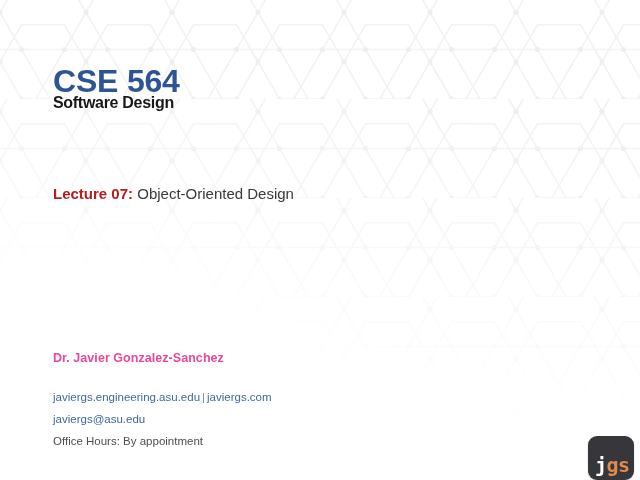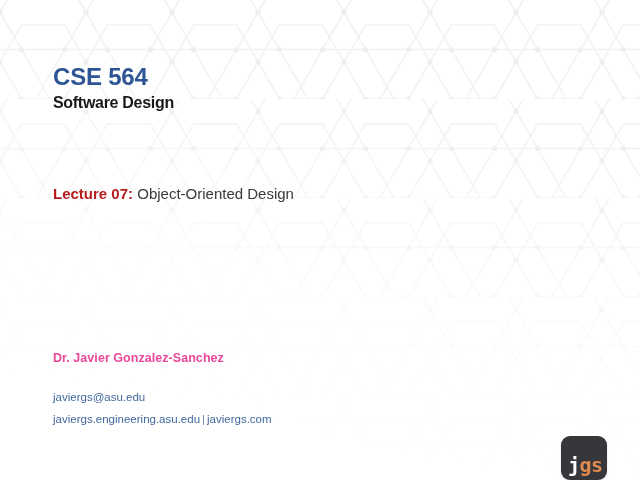--- a/index.html
+++ b/index.html
@@ -58,21 +58,21 @@
     left: 53px;
     top: 0;
     width: 560px;
     height: 480px;
   }
 
   .course-code {
     position: absolute;
     top: 64px;
     left: 0;
-    font-size: 24px;
+    font-size: 32px;
     font-weight: bold;
     letter-spacing: -0.2px;
     color: #2d5596;
     line-height: 1.1;
     white-space: nowrap;
   }
   .course-title {
     position: absolute;
     top: 94px;
     left: 0;
@@ -134,21 +134,21 @@
     color: #6c8ab5;
     padding: 0 2px;
   }
   .contact-list li.plain-line {
     color: #4e4e51;
   }
 
   
   #logo {
     position: absolute;
-    left: 561px;
+    left: 588px;
     top: 436px;
     width: 46px;
     height: 44px;
     background: #37373b;
     border-radius: 9px;
     box-shadow: 0 1px 2px rgba(0,0,0,0.18);
     overflow: hidden;
   }
   #logo .logo-text {
     position: absolute;
@@ -201,25 +201,26 @@
     <div class="course-title">Software Design</div>
 
     <div class="lecture-line">
       <span class="lecture-label">Lecture 07:</span><span class="lecture-topic"> Object-Oriented Design</span>
     </div>
 
     <div class="presenter-name">Dr. Javier Gonzalez-Sanchez</div>
 
     <ul class="contact-list">
       <li class="link-line">
+        <span>javiergs.engineering.asu.edu</span><span class="sep">|</span><span>javiergs.com</span>
+      </li>
+      <li class="link-line">
         <span>javiergs@asu.edu</span>
       </li>
-      <li class="link-line">
-        <span>javiergs.engineering.asu.edu</span><span class="sep">|</span><span>javiergs.com</span>
-      </li>
+      <li class="plain-line">Office Hours: By appointment</li>
     </ul>
 
   </div>
 
   <div id="logo">
     <span class="logo-text"><span class="logo-j">j</span><span class="logo-g">g</span><span class="logo-s">s</span></span>
   </div>
 
 </div>
 

